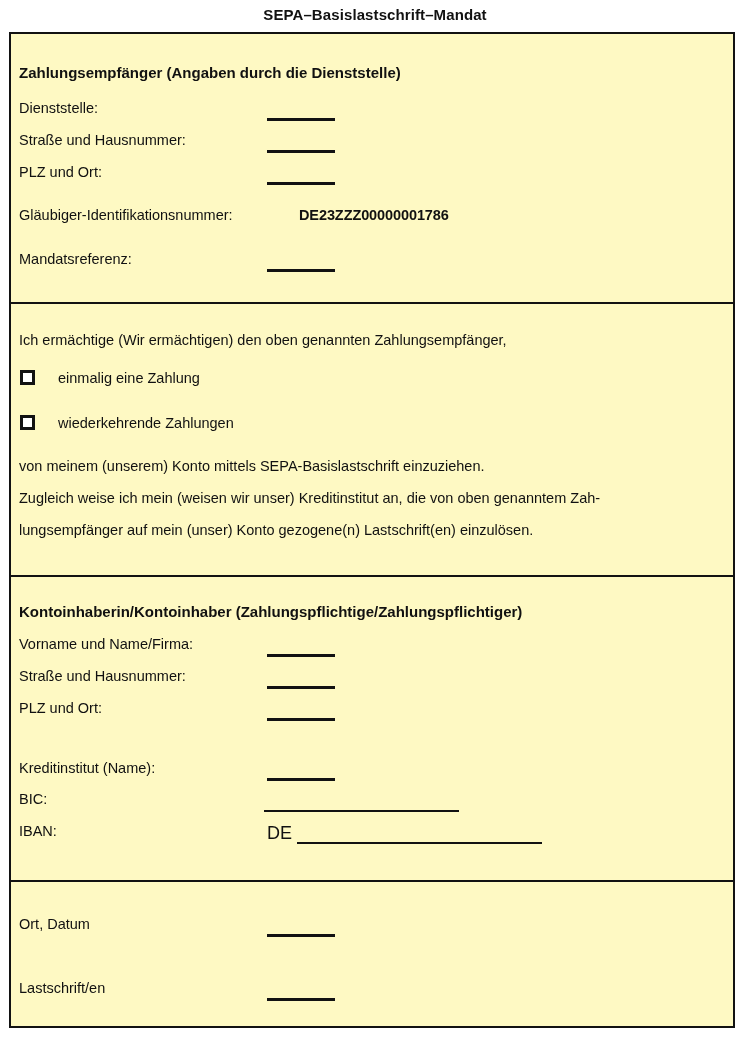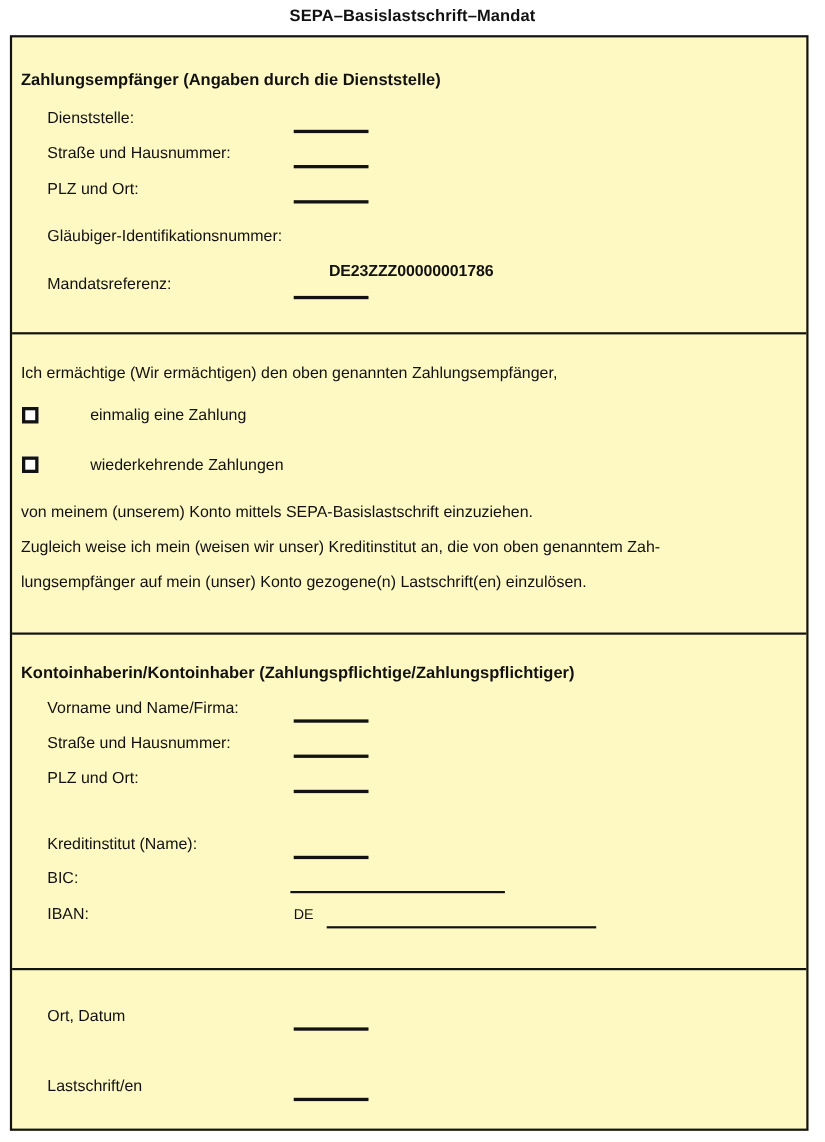--- a/index.html
+++ b/index.html
@@ -66,21 +66,20 @@
     position: absolute;
     font-size: 15px;
     font-weight: bold;
     white-space: nowrap;
   }
 
   .field-label {
     position: absolute;
     font-size: 14.5px;
     white-space: nowrap;
-    margin-left: 24px;
   }
 
   .para-line {
     position: absolute;
     font-size: 14.5px;
     white-space: nowrap;
   }
 
   
   .rule {
@@ -103,26 +102,25 @@
     box-sizing: border-box;
     background: #ffffff;
   }
 
   .creditor-id {
     position: absolute;
     font-size: 14.5px;
     font-weight: bold;
     white-space: nowrap;
     letter-spacing: -0.1px;
-    margin-top: 32px;
   }
 
   .iban-prefix {
     position: absolute;
-    font-size: 13px;
+    font-size: 18px;
     white-space: nowrap;
   }
 </style>
 </head>
 <body>
 
 <div class="doc-title">SEPA–Basislastschrift–Mandat</div>
 
 <div class="form-frame">
 

